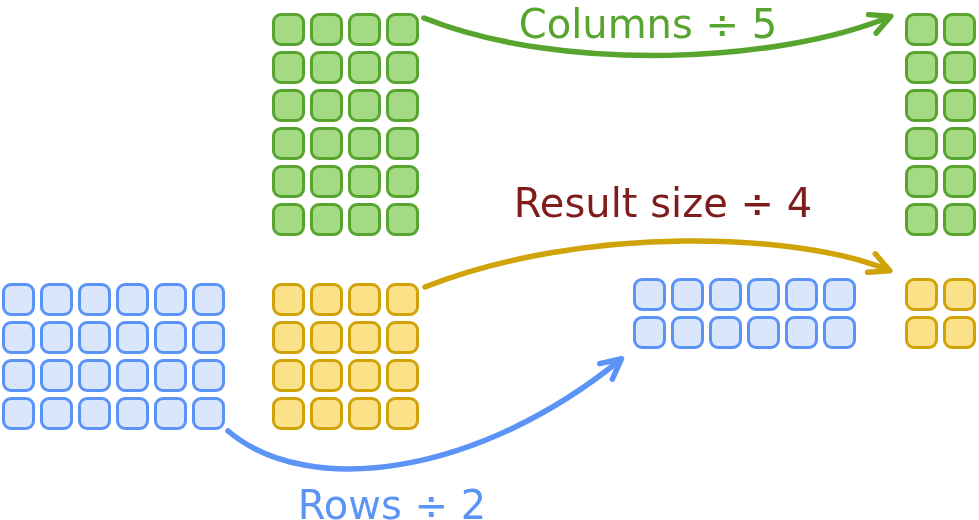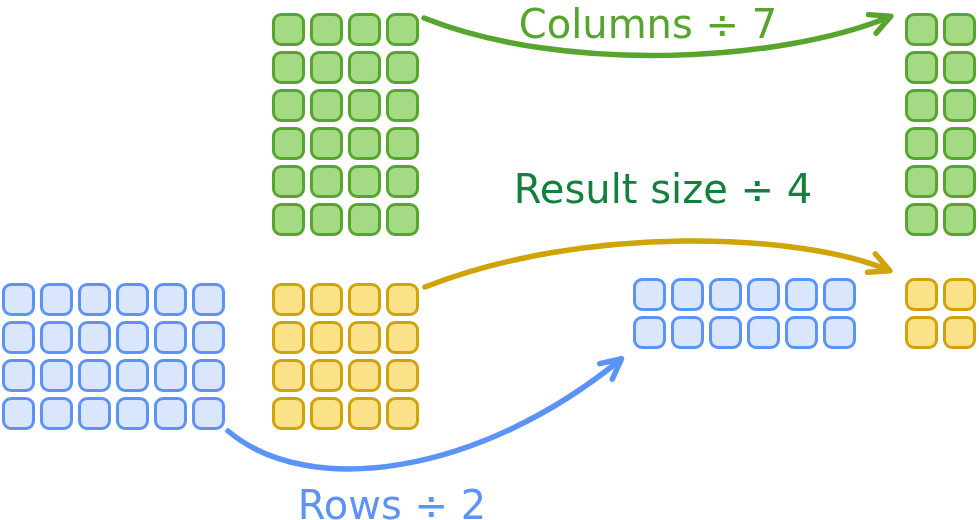--- a/index.html
+++ b/index.html
@@ -184,19 +184,19 @@
       <div class="cell"></div>
     </div>
 
   <div class="grid" style="left: 905px; top: 278px; --bc: #d0a309; --fc: #fbe289; grid-template-columns: repeat(2, var(--cell));">
       <div class="cell"></div>
       <div class="cell"></div>
       <div class="cell"></div>
       <div class="cell"></div>
     </div>
 
-  <div class="label" style="left: 648px; top: 4px; color: rgb(87, 164, 46);">Columns ÷ 7</div>
-
-  <div class="label" style="left: 663px; top: 169px; color: #15803d;">Result size ÷ 4</div>
+  <div class="label" style="left: 648px; top: 4px; color: rgb(87, 164, 46);">Columns ÷ 5</div>
+
+  <div class="label" style="left: 663px; top: 183px; color: #7f1d1d;">Result size ÷ 4</div>
 
   <div class="label" style="left: 392px; top: 485px; color: rgb(91, 147, 246);">Rows ÷ 2</div>
 
 </div>
 
 </body></html>

